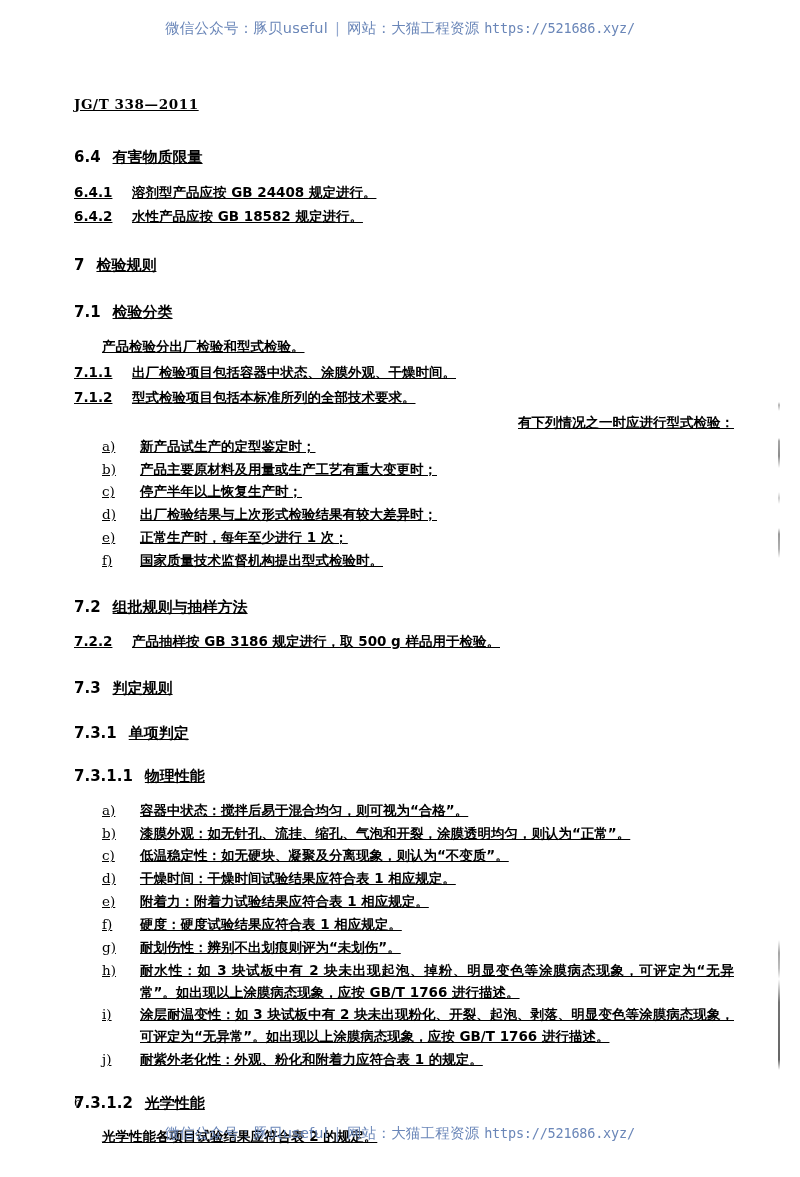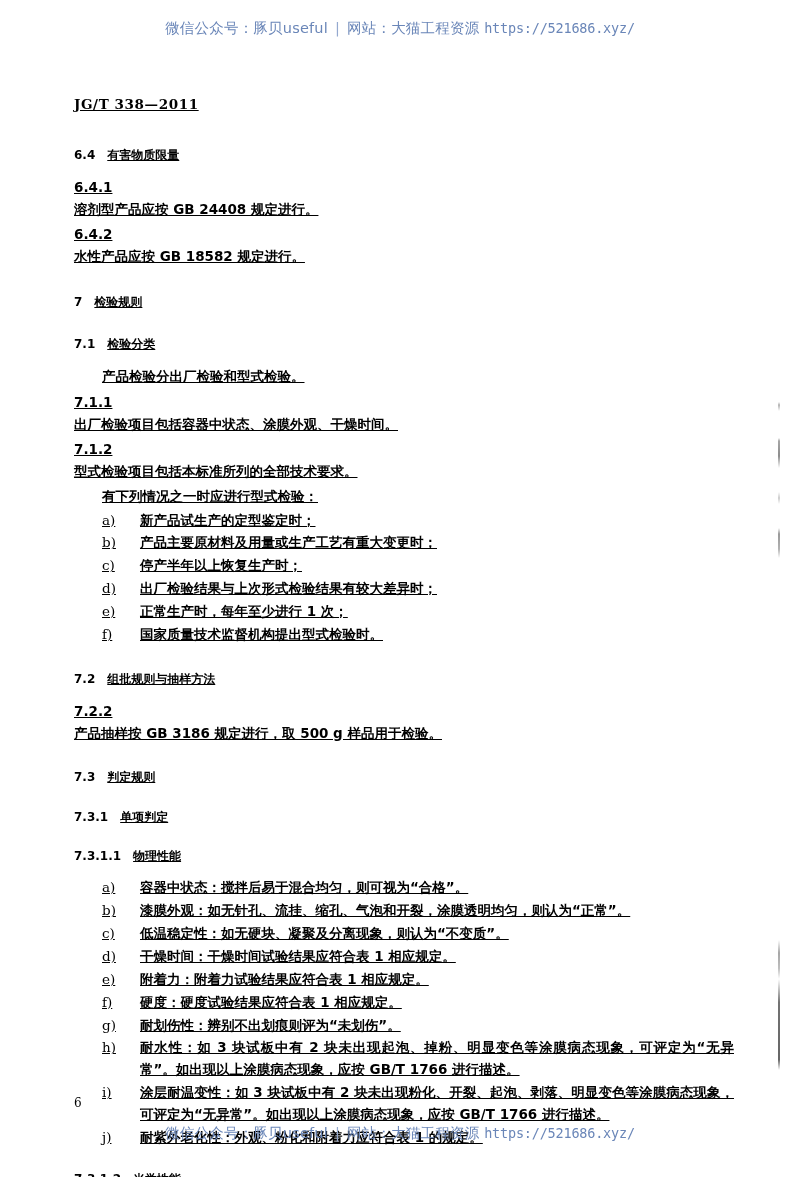--- a/index.html
+++ b/index.html
@@ -56,21 +56,21 @@
   .std-no {
     font-weight: bold;
     font-size: 13.5px;
     letter-spacing: 0.6px;
     font-family: "DejaVu Serif", "Liberation Serif", serif;
     margin-bottom: 34px;
   }
 
   .h2, .h3, .h4, .h5 {
     font-weight: bold;
-    font-size: 12px;
+    font-size: 15px;
     margin: 0;
     line-height: 1.5;
   }
   .h2 { margin-top: 26px; margin-bottom: 14px; }
   .h3 { margin-top: 24px; margin-bottom: 13px; }
   .h4 { margin-top: 22px; margin-bottom: 0; }
   .h5 { margin-top: 21px; margin-bottom: 12px; }
   .num {
     display: inline-block;
     margin-right: 12px;
@@ -84,35 +84,35 @@
   }
   p.indent {
     text-indent: 28px;
   }
   .clause {
     margin: 0 0 3px 0;
     font-size: 13.5px;
     line-height: 1.62;
     font-weight: bold;
     display: flex;
-    flex-direction: column;
   }
   .clause-num {
     flex: 0 0 auto;
     min-width: 58px;
     white-space: nowrap;
   }
   .clause-txt { flex: 1 1 auto; }
 
   .runin {
     margin: 0 0 2px 0;
     padding-left: 28px;
     font-size: 13.5px;
     line-height: 1.62;
     font-weight: bold;
+    text-align: right;
   }
 
   ul.alpha {
     list-style: none;
     margin: 0;
     padding: 0 0 0 28px;
   }
   ul.alpha > li {
     display: flex;
     font-size: 13.5px;

